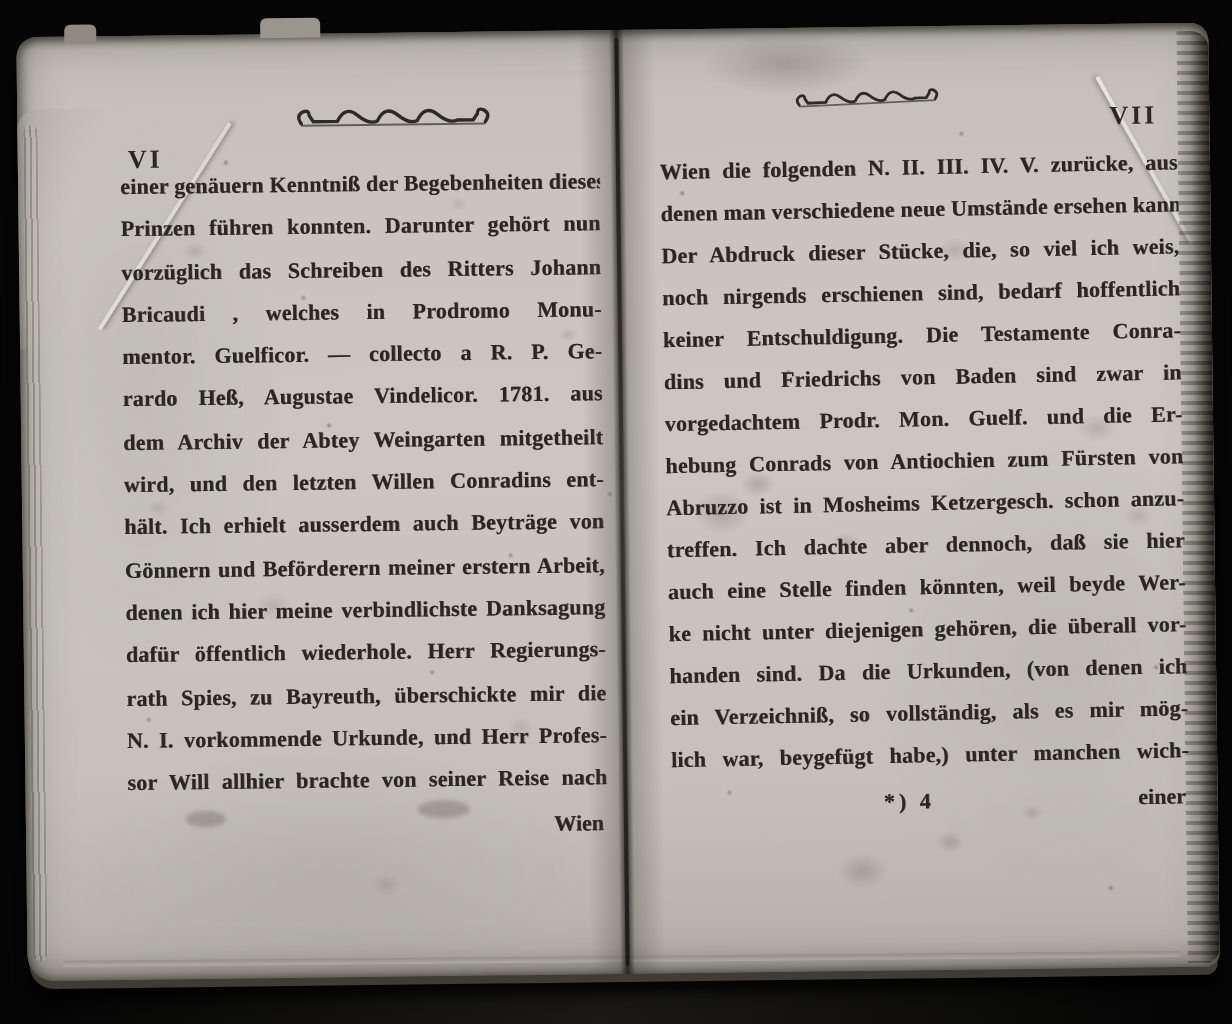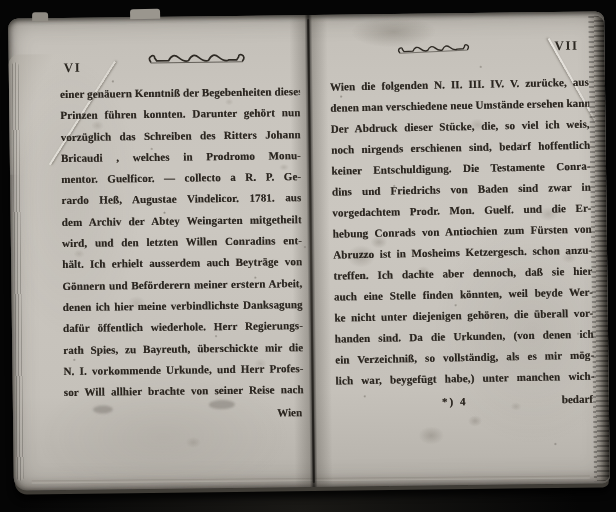--- a/index.html
+++ b/index.html
@@ -88,21 +88,21 @@
     box-shadow:-1px 1px 2px rgba(85,80,71,0.5);}
   .crease-bottom{left:18px;right:20px;top:462px;height:3px;transform:rotate(0.2deg);
     background:linear-gradient(180deg, rgba(110,104,94,0.32), rgba(214,210,202,0.32));}
   .corner-fold{position:absolute;left:0;top:36px;width:78px;height:120px;pointer-events:none;
     background:linear-gradient(115deg, rgba(172,167,158,0.55) 0%, rgba(200,196,188,0.25) 35%, rgba(0,0,0,0) 55%);
     border-radius:10px 0 0 0;}
   .smudge{position:absolute;border-radius:50%;pointer-events:none;background:rgba(95,90,82,0.35);filter:blur(1px);}
   .smudge-a{left:80px;top:388px;width:20px;height:8px;}
   .smudge-b{left:196px;top:384px;width:26px;height:9px;}
   
-  .pagenum{position:absolute;color:#2b2721;font-size:13px;font-weight:bold;letter-spacing:1.5px;}
+  .pagenum{position:absolute;color:#2b2721;font-size:13px;font-weight:bold;letter-spacing:1.5px;margin-top:12px;}
   .pn-left{left:55px;top:42px;}
   .pn-right{left:546px;top:26px;}
   .orn{position:absolute;}
   .orn-left{left:138px;top:36px;}
   .orn-right{left:388px;top:29px;transform:rotate(-2deg);}
   .textblock{position:absolute;overflow:hidden;color:#2b2620;}
   .tb-left{left:51px;top:66px;width:240px;}
   .tb-right{left:322px;top:61px;width:259px;transform:rotate(-0.4deg);}
   .line{
     white-space:nowrap;
@@ -175,21 +175,21 @@
       <div class="line">hebung Conrads von Antiochien zum Fürsten von</div>
       <div class="line">Abruzzo ist in Mosheims Ketzergesch. schon anzu-</div>
       <div class="line">treffen.  Ich dachte aber dennoch, daß sie hier</div>
       <div class="line">auch eine Stelle finden könnten, weil beyde Wer-</div>
       <div class="line">ke nicht unter diejenigen gehören, die überall vor-</div>
       <div class="line">handen sind.  Da die Urkunden, (von denen ich</div>
       <div class="line">ein Verzeichniß, so vollständig, als es mir mög-</div>
       <div class="line">lich war, beygefügt habe,) unter manchen wich-</div>
       <div class="endline">
         <span class="sig">*) 4</span>
-        <span class="catchword">bedarf</span>
+        <span class="catchword">einer</span>
       </div>
     </div>
 
     <div class="smudge smudge-a"></div>
     <div class="smudge smudge-b"></div>
     <div class="gutter"></div>
     <div class="gutter-line"></div>
     <div class="fore-edge"></div>
   </div>
 </div>

